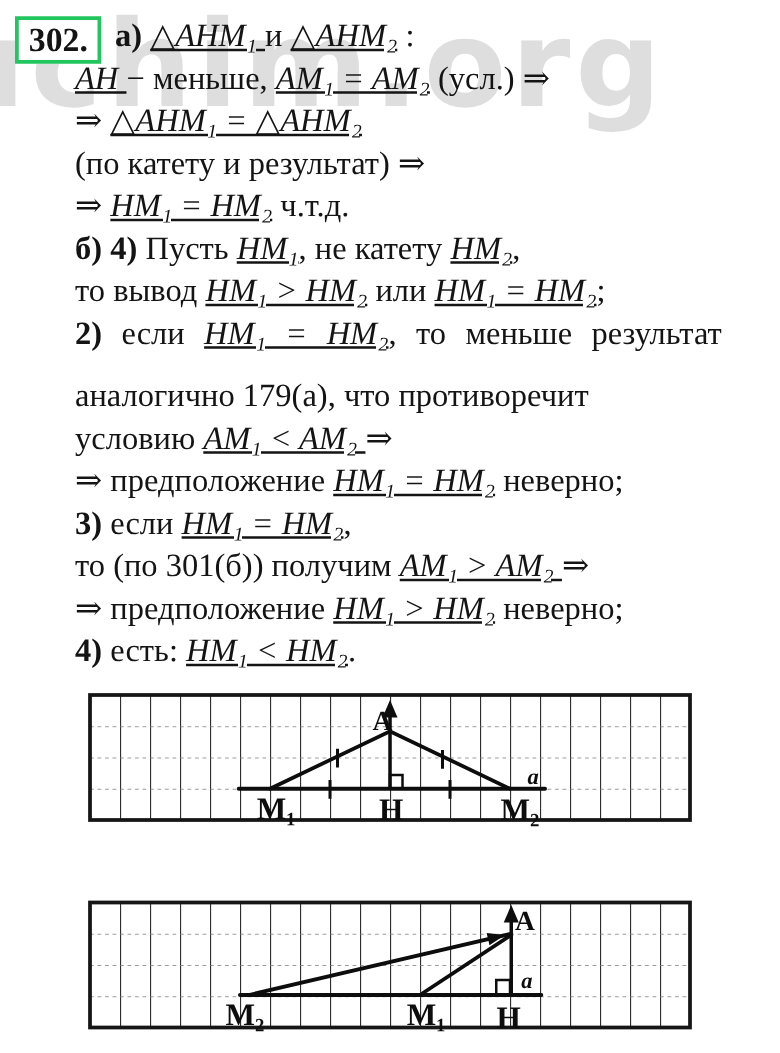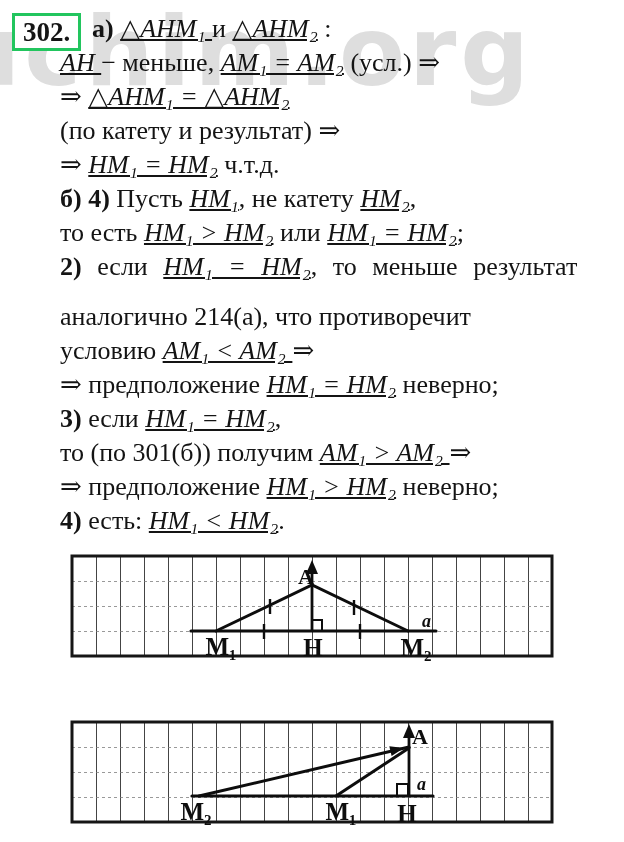--- a/index.html
+++ b/index.html
@@ -46,23 +46,23 @@
     <span>302.</span>
   </div>
 
   <div class="text-block">
       <div class="line"><span class="seg bold">а) </span><span class="seg math">△AHM₁ </span><span class="seg rus">и </span><span class="seg math">△AHM₂</span><span class="seg rus"> :</span></div>
       <div class="line"><span class="seg math">AH </span><span class="seg rus">− меньше, </span><span class="seg math">AM₁ = AM₂</span><span class="seg rus"> (усл.) </span><span class="seg sym">⇒</span></div>
       <div class="line"><span class="seg sym">⇒ </span><span class="seg math">△AHM₁ = △AHM₂</span></div>
       <div class="line"><span class="seg rus">(по катету и результат) </span><span class="seg sym">⇒</span></div>
       <div class="line"><span class="seg sym">⇒ </span><span class="seg math">HM₁ = HM₂</span><span class="seg rus"> ч.т.д.</span></div>
       <div class="line"><span class="seg bold">б) 4) </span><span class="seg rus">Пусть </span><span class="seg math">HM₁</span><span class="seg rus">, не катету </span><span class="seg math">HM₂</span><span class="seg rus">,</span></div>
-      <div class="line"><span class="seg rus">то есть </span><span class="seg math">HM₁ &gt; HM₂</span><span class="seg rus"> или </span><span class="seg math">HM₁ = HM₂</span><span class="seg rus">;</span></div>
+      <div class="line"><span class="seg rus">то вывод </span><span class="seg math">HM₁ &gt; HM₂</span><span class="seg rus"> или </span><span class="seg math">HM₁ = HM₂</span><span class="seg rus">;</span></div>
       <div class="line"><span class="seg bold">2) </span><span class="seg rus">если </span><span class="seg math">HM₁ = HM₂</span><span class="seg rus">, то меньше результат</span></div>
-      <div class="line"><span class="seg rus">аналогично 214(а), что противоречит</span></div>
+      <div class="line"><span class="seg rus">аналогично 179(а), что противоречит</span></div>
       <div class="line"><span class="seg rus">условию </span><span class="seg math">AM₁ &lt; AM₂ </span><span class="seg sym">⇒</span></div>
       <div class="line"><span class="seg sym">⇒ </span><span class="seg rus">предположение </span><span class="seg math">HM₁ = HM₂</span><span class="seg rus"> неверно;</span></div>
       <div class="line"><span class="seg bold">3) </span><span class="seg rus">если </span><span class="seg math">HM₁ = HM₂</span><span class="seg rus">,</span></div>
       <div class="line"><span class="seg rus">то (по 301(б)) получим </span><span class="seg math">AM₁ &gt; AM₂ </span><span class="seg sym">⇒</span></div>
       <div class="line"><span class="seg sym">⇒ </span><span class="seg rus">предположение </span><span class="seg math">HM₁ &gt; HM₂</span><span class="seg rus"> неверно;</span></div>
       <div class="line"><span class="seg bold">4) </span><span class="seg rus">есть: </span><span class="seg math">HM₁ &lt; HM₂</span><span class="seg rus">.</span></div>
     </div>
 
   <svg id="diagram-1" class="diagram" width="624" height="132" viewBox="0 540 624 132" xmlns="http://www.w3.org/2000/svg">
     <defs>

